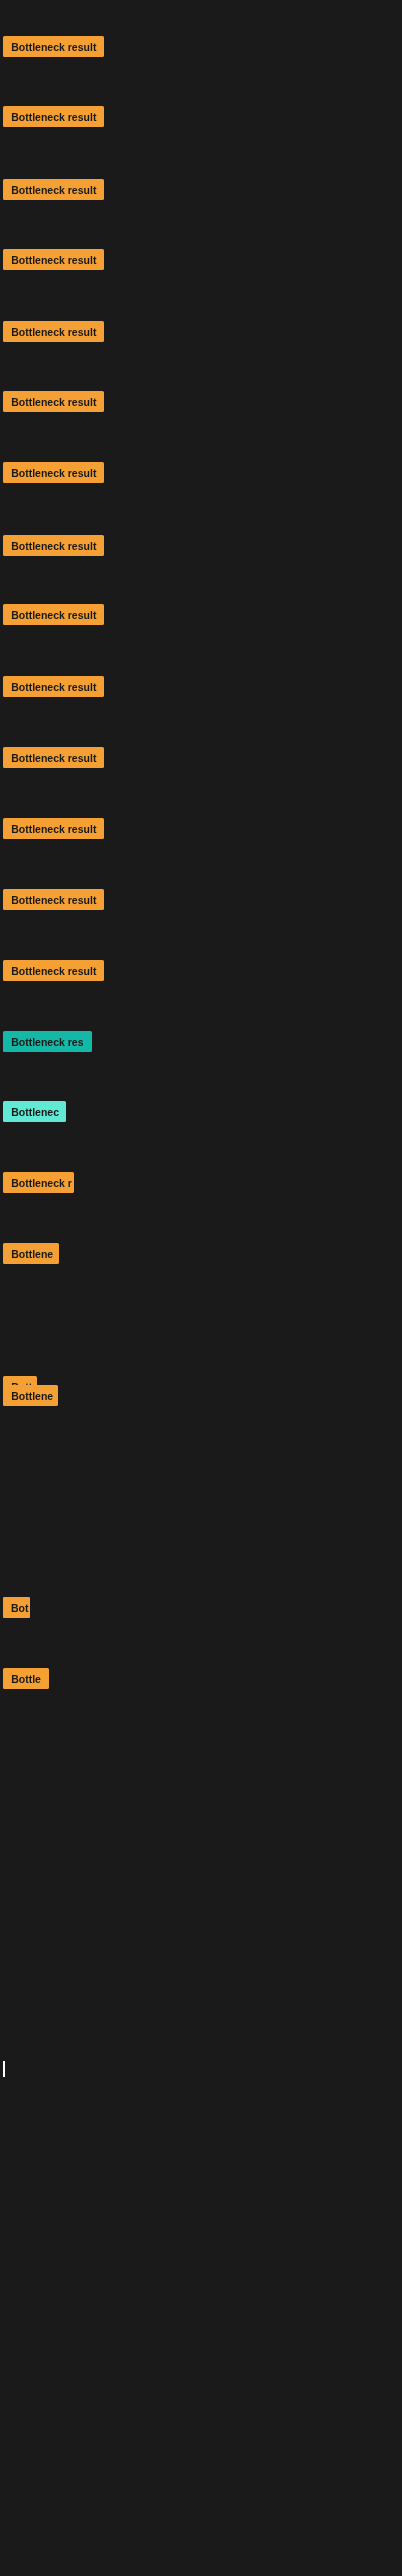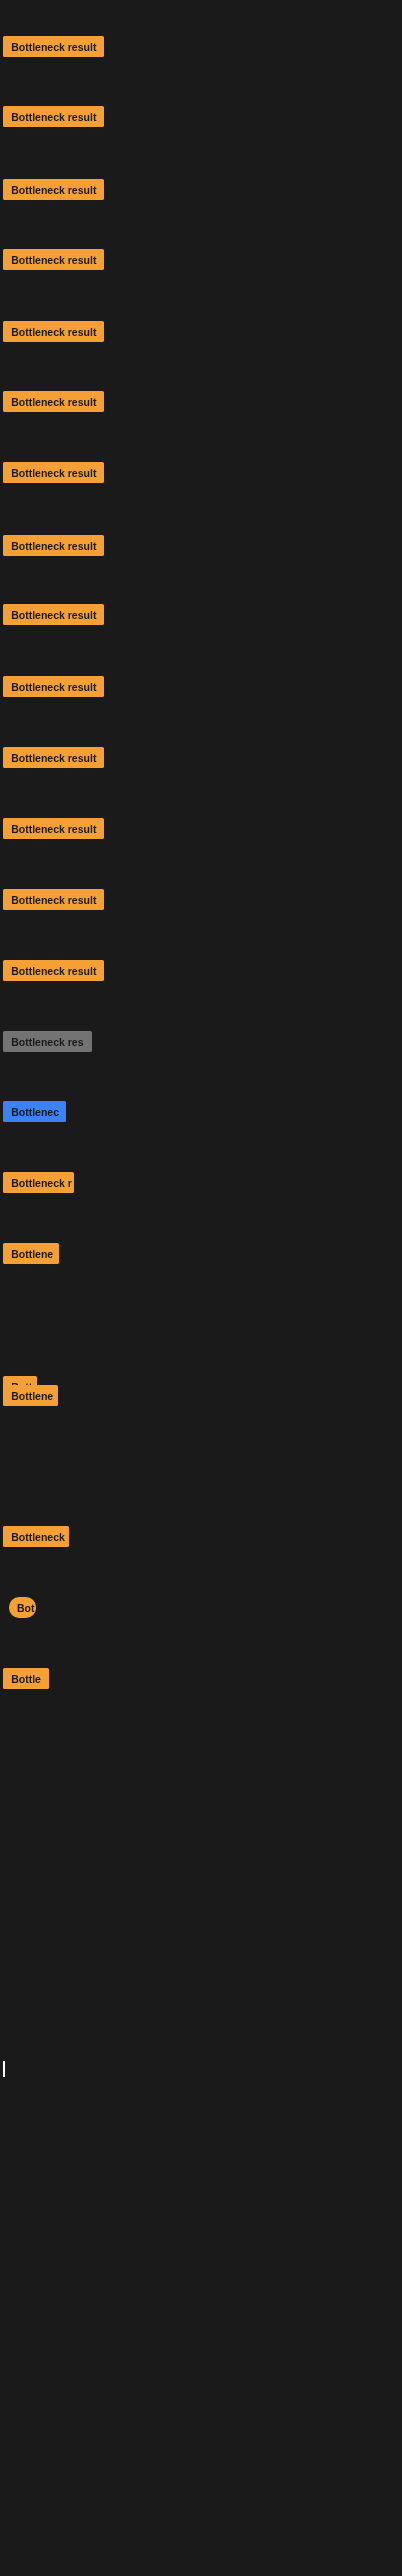--- a/index.html
+++ b/index.html
@@ -39,27 +39,26 @@
       <div style="position: absolute; left: 0px; top: 308px; width: 403px;"><div style="display: inline-block; background-color: rgb(245, 160, 53); color: rgb(26, 26, 26); font-size: 10.5px; font-weight: bold; padding: 4.8px 8px; margin-left: 3.2px; border-radius: 1.6px; max-width: 106px; overflow: hidden; white-space: nowrap;">Bottleneck result</div></div>
       <div style="position: absolute; left: 0px; top: 378px; width: 403px;"><div style="display: inline-block; background-color: rgb(245, 160, 53); color: rgb(26, 26, 26); font-size: 10.5px; font-weight: bold; padding: 4.8px 8px; margin-left: 3.2px; border-radius: 1.6px; max-width: 105px; overflow: hidden; white-space: nowrap;">Bottleneck result</div></div>
       <div style="position: absolute; left: 0px; top: 449px; width: 403px;"><div style="display: inline-block; background-color: rgb(245, 160, 53); color: rgb(26, 26, 26); font-size: 10.5px; font-weight: bold; padding: 4.8px 8px; margin-left: 3.2px; border-radius: 1.6px; max-width: 105px; overflow: hidden; white-space: nowrap;">Bottleneck result</div></div>
       <div style="position: absolute; left: 0px; top: 522px; width: 403px;"><div style="display: inline-block; background-color: rgb(245, 160, 53); color: rgb(26, 26, 26); font-size: 10.5px; font-weight: bold; padding: 4.8px 8px; margin-left: 3.2px; border-radius: 1.6px; max-width: 105px; overflow: hidden; white-space: nowrap;">Bottleneck result</div></div>
       <div style="position: absolute; left: 0px; top: 591px; width: 403px;"><div style="display: inline-block; background-color: rgb(245, 160, 53); color: rgb(26, 26, 26); font-size: 10.5px; font-weight: bold; padding: 4.8px 8px; margin-left: 3.2px; border-radius: 1.6px; max-width: 105px; overflow: hidden; white-space: nowrap;">Bottleneck result</div></div>
       <div style="position: absolute; left: 0px; top: 663px; width: 403px;"><div style="display: inline-block; background-color: rgb(245, 160, 53); color: rgb(26, 26, 26); font-size: 10.5px; font-weight: bold; padding: 4.8px 8px; margin-left: 3.2px; border-radius: 1.6px; max-width: 105px; overflow: hidden; white-space: nowrap;">Bottleneck result</div></div>
       <div style="position: absolute; left: 0px; top: 734px; width: 403px;"><div style="display: inline-block; background-color: rgb(245, 160, 53); color: rgb(26, 26, 26); font-size: 10.5px; font-weight: bold; padding: 4.8px 8px; margin-left: 3.2px; border-radius: 1.6px; max-width: 105px; overflow: hidden; white-space: nowrap;">Bottleneck result</div></div>
       <div style="position: absolute; left: 0px; top: 805px; width: 403px;"><div style="display: inline-block; background-color: rgb(245, 160, 53); color: rgb(26, 26, 26); font-size: 10.5px; font-weight: bold; padding: 4.8px 8px; margin-left: 3.2px; border-radius: 1.6px; max-width: 105px; overflow: hidden; white-space: nowrap;">Bottleneck result</div></div>
       <div style="position: absolute; left: 0px; top: 876px; width: 403px;"><div style="display: inline-block; background-color: rgb(245, 160, 53); color: rgb(26, 26, 26); font-size: 10.5px; font-weight: bold; padding: 4.8px 8px; margin-left: 3.2px; border-radius: 1.6px; max-width: 105px; overflow: hidden; white-space: nowrap;">Bottleneck result</div></div>
       <div style="position: absolute; left: 0px; top: 947px; width: 403px;"><div style="display: inline-block; background-color: rgb(245, 160, 53); color: rgb(26, 26, 26); font-size: 10.5px; font-weight: bold; padding: 4.8px 8px; margin-left: 3.2px; border-radius: 1.6px; max-width: 105px; overflow: hidden; white-space: nowrap;">Bottleneck result</div></div>
-      <div style="position: absolute; left: 0px; top: 1018px; width: 403px;"><div style="display: inline-block; background-color: #737373; color: rgb(26, 26, 26); font-size: 10.5px; font-weight: bold; padding: 4.8px 8px; margin-left: 3.2px; border-radius: 1.6px; max-width: 89px; overflow: hidden; white-space: nowrap;">Bottleneck res</div></div>
-      <div style="position: absolute; left: 0px; top: 1088px; width: 403px;"><div style="display: inline-block; background-color: #3b82f6; color: rgb(26, 26, 26); font-size: 10.5px; font-weight: bold; padding: 4.8px 8px; margin-left: 3.2px; border-radius: 1.6px; max-width: 63px; overflow: hidden; white-space: nowrap;">Bottlenec</div></div>
+      <div style="position: absolute; left: 0px; top: 1018px; width: 403px;"><div style="display: inline-block; background-color: #14b8a6; color: rgb(26, 26, 26); font-size: 10.5px; font-weight: bold; padding: 4.8px 8px; margin-left: 3.2px; border-radius: 1.6px; max-width: 89px; overflow: hidden; white-space: nowrap;">Bottleneck res</div></div>
+      <div style="position: absolute; left: 0px; top: 1088px; width: 403px;"><div style="display: inline-block; background-color: #5eead4; color: rgb(26, 26, 26); font-size: 10.5px; font-weight: bold; padding: 4.8px 8px; margin-left: 3.2px; border-radius: 1.6px; max-width: 63px; overflow: hidden; white-space: nowrap;">Bottlenec</div></div>
       <div style="position: absolute; left: 0px; top: 1159px; width: 386px;"><div style="display: inline-block; background-color: rgb(245, 160, 53); color: rgb(26, 26, 26); font-size: 10.5px; font-weight: bold; padding: 4.8px 8px; margin-left: 3.2px; border-radius: 1.6px; max-width: 71px; overflow: hidden; white-space: nowrap;">Bottleneck r</div></div>
       <div style="position: absolute; left: 0px; top: 1230px; width: 403px;"><div style="display: inline-block; background-color: rgb(245, 160, 53); color: rgb(26, 26, 26); font-size: 10.5px; font-weight: bold; padding: 4.8px 8px; margin-left: 3.2px; border-radius: 1.6px; max-width: 56px; overflow: hidden; white-space: nowrap;">Bottlene</div></div>
       <div style="position: absolute; left: 0px; top: 1363px; width: 338px;"><div style="display: inline-block; background-color: rgb(245, 160, 53); color: rgb(26, 26, 26); font-size: 10.5px; font-weight: bold; padding: 4.8px 8px; margin-left: 3.2px; border-radius: 1.6px; max-width: 34px; overflow: hidden; white-space: nowrap;">Bott</div></div>
       <div style="position: absolute; left: 0px; top: 1372px; width: 403px;"><div style="display: inline-block; background-color: rgb(245, 160, 53); color: rgb(26, 26, 26); font-size: 10.5px; font-weight: bold; padding: 4.8px 8px; margin-left: 3.2px; border-radius: 1.6px; max-width: 55px; overflow: hidden; white-space: nowrap;">Bottlene</div></div>
-      <div style="position: absolute; left: 0px; top: 1513px; width: 403px;"><div style="display: inline-block; background-color: rgb(245, 160, 53); color: rgb(26, 26, 26); font-size: 10.5px; font-weight: bold; padding: 4.8px 8px; margin-left: 3.2px; border-radius: 1.6px; max-width: 66px; overflow: hidden; white-space: nowrap;">Bottleneck</div></div>
-      <div style="position: absolute; left: 0px; top: 1584px; width: 403px;"><div style="display: inline-block; background-color: rgb(245, 160, 53); color: rgb(26, 26, 26); font-size: 10.5px; font-weight: bold; padding: 4.8px 8px; margin-left: 9px; border-radius: 10px; max-width: 27px; overflow: hidden; white-space: nowrap;">Bot</div></div>
+      <div style="position: absolute; left: 0px; top: 1584px; width: 403px;"><div style="display: inline-block; background-color: rgb(245, 160, 53); color: rgb(26, 26, 26); font-size: 10.5px; font-weight: bold; padding: 4.8px 8px; margin-left: 3px; border-radius: 1px; max-width: 27px; overflow: hidden; white-space: nowrap;">Bot</div></div>
       <div style="position: absolute; left: 0px; top: 1655px; width: 403px;"><div style="display: inline-block; background-color: rgb(245, 160, 53); color: rgb(26, 26, 26); font-size: 10.5px; font-weight: bold; padding: 4.8px 8px; margin-left: 3.2px; border-radius: 1.6px; max-width: 50px; overflow: hidden; white-space: nowrap;">Bottle</div></div>
     </div>
 
   <div style="position: absolute; left: 3.2px; top: 2061px; width: 1.6px; height: 16px; background-color: #ffffff;"></div>
 
 </div>
 
 
 </body></html>

